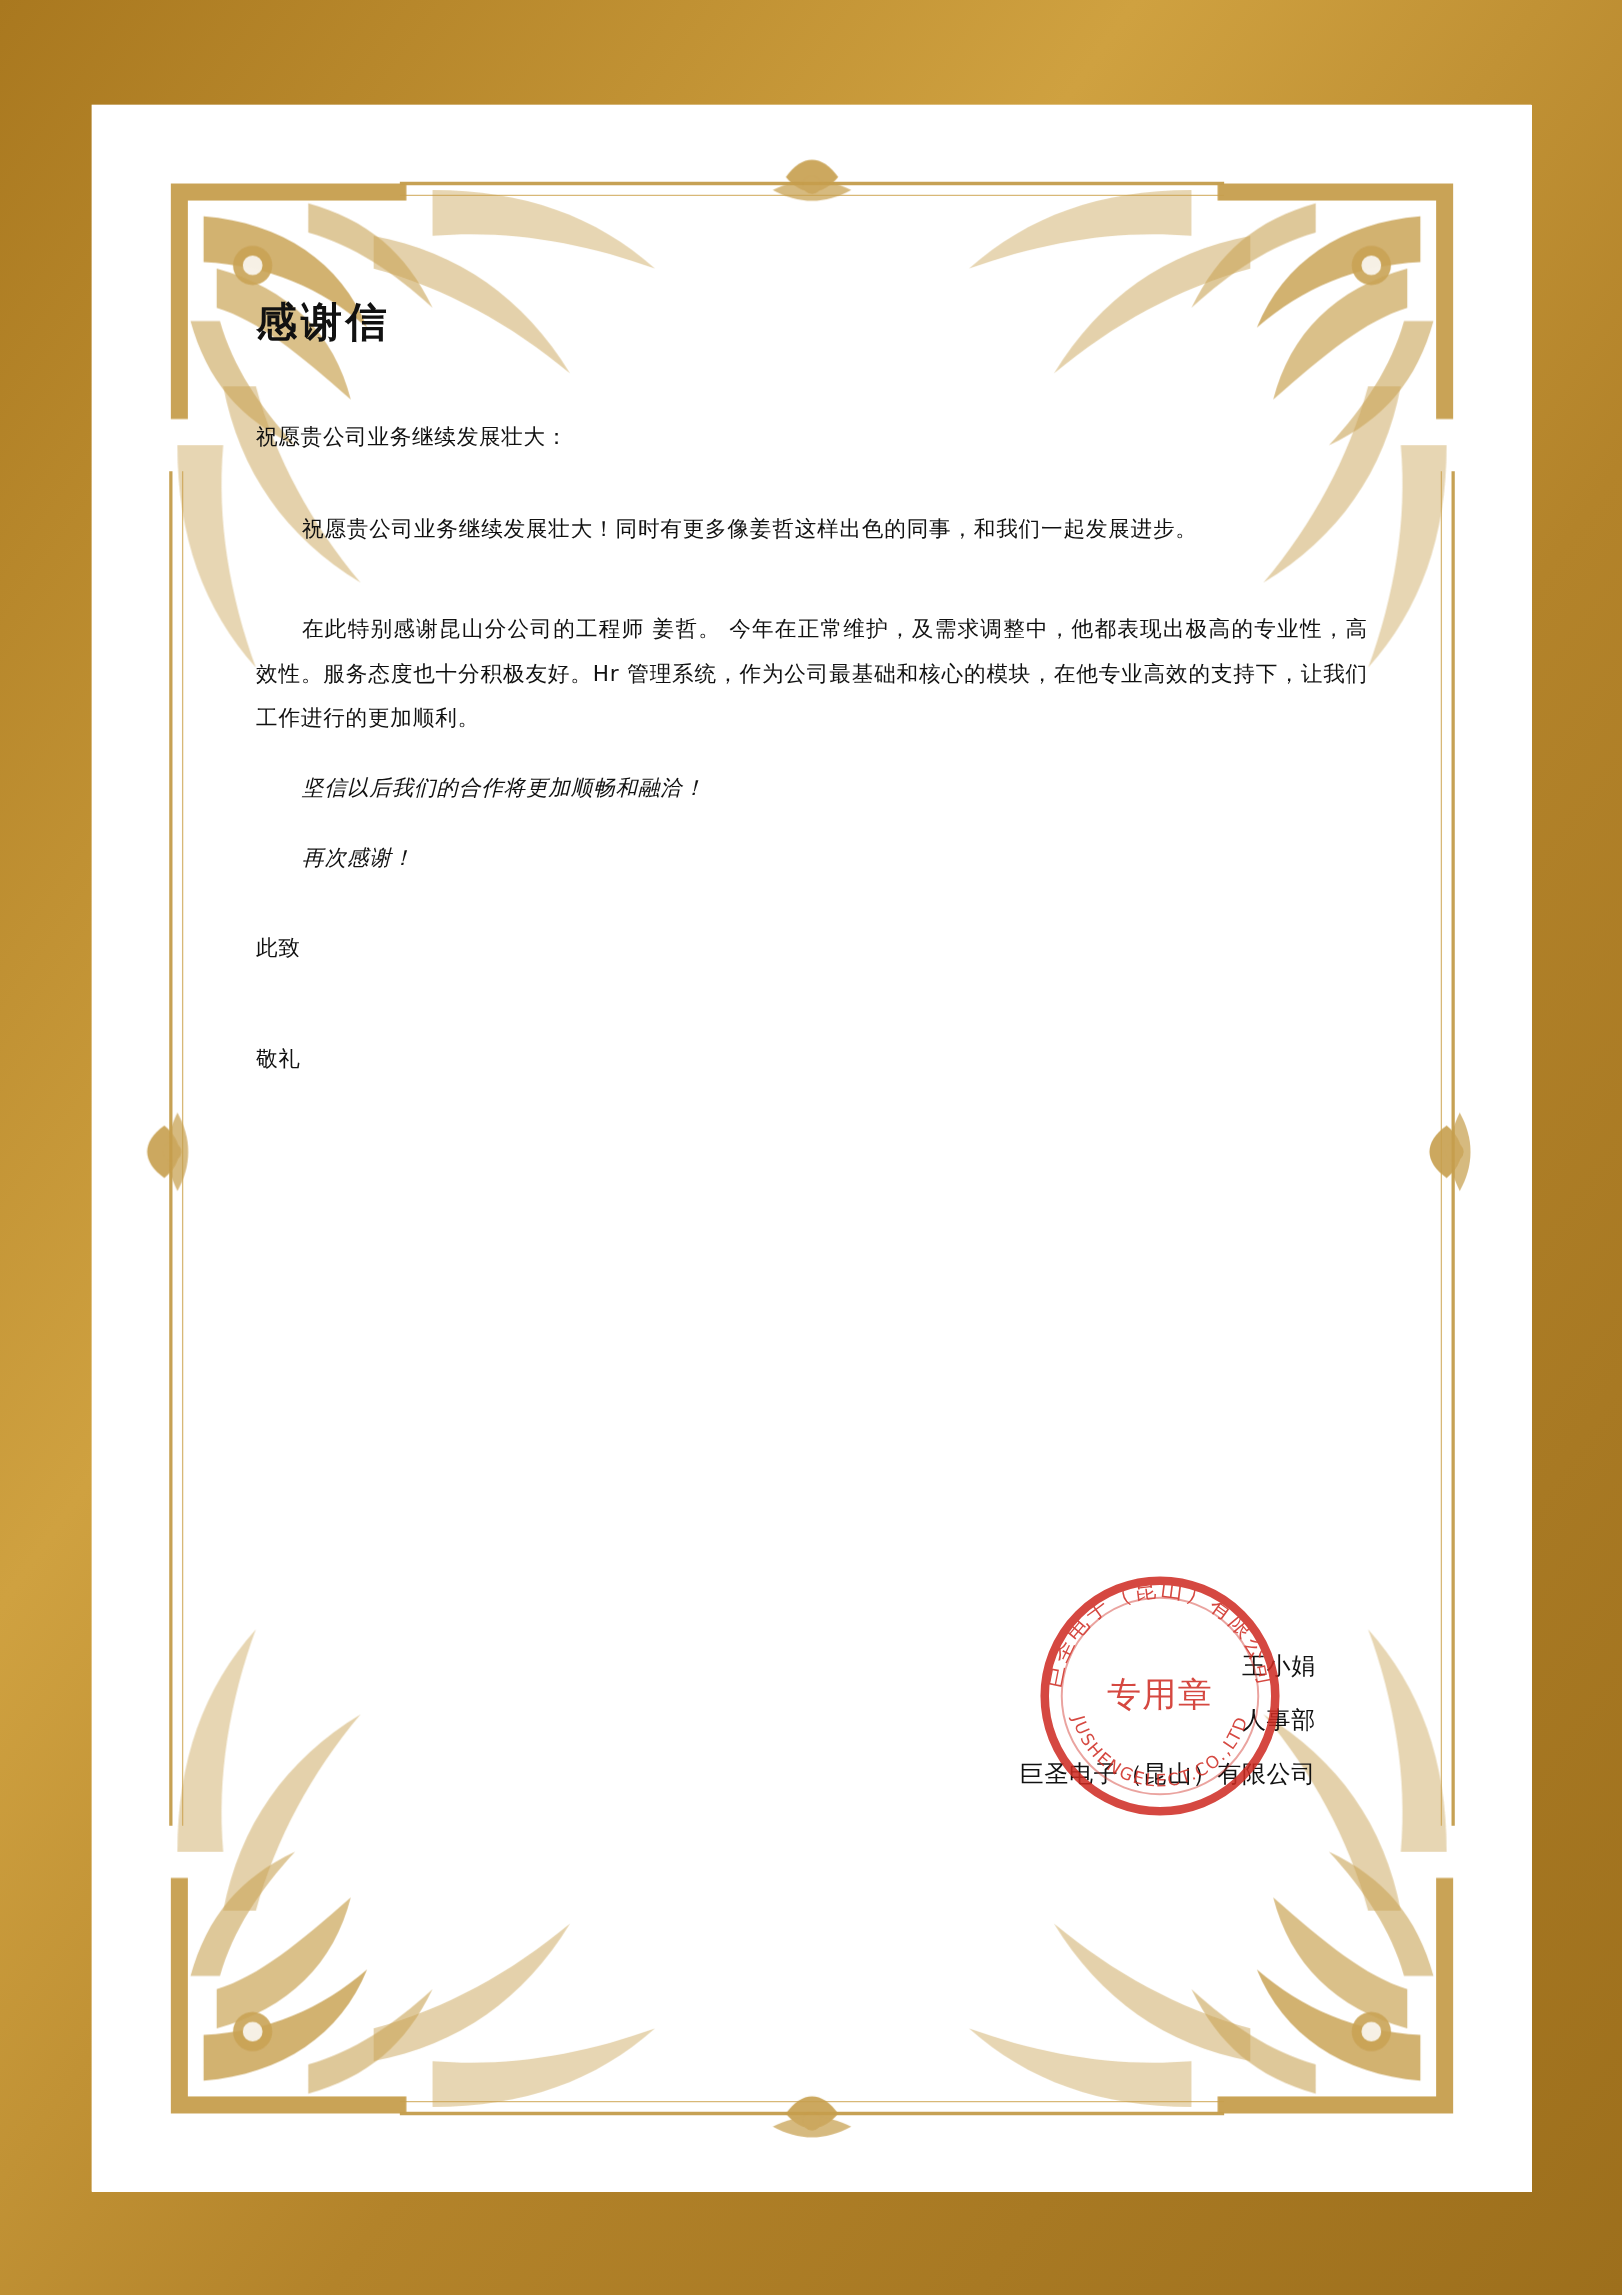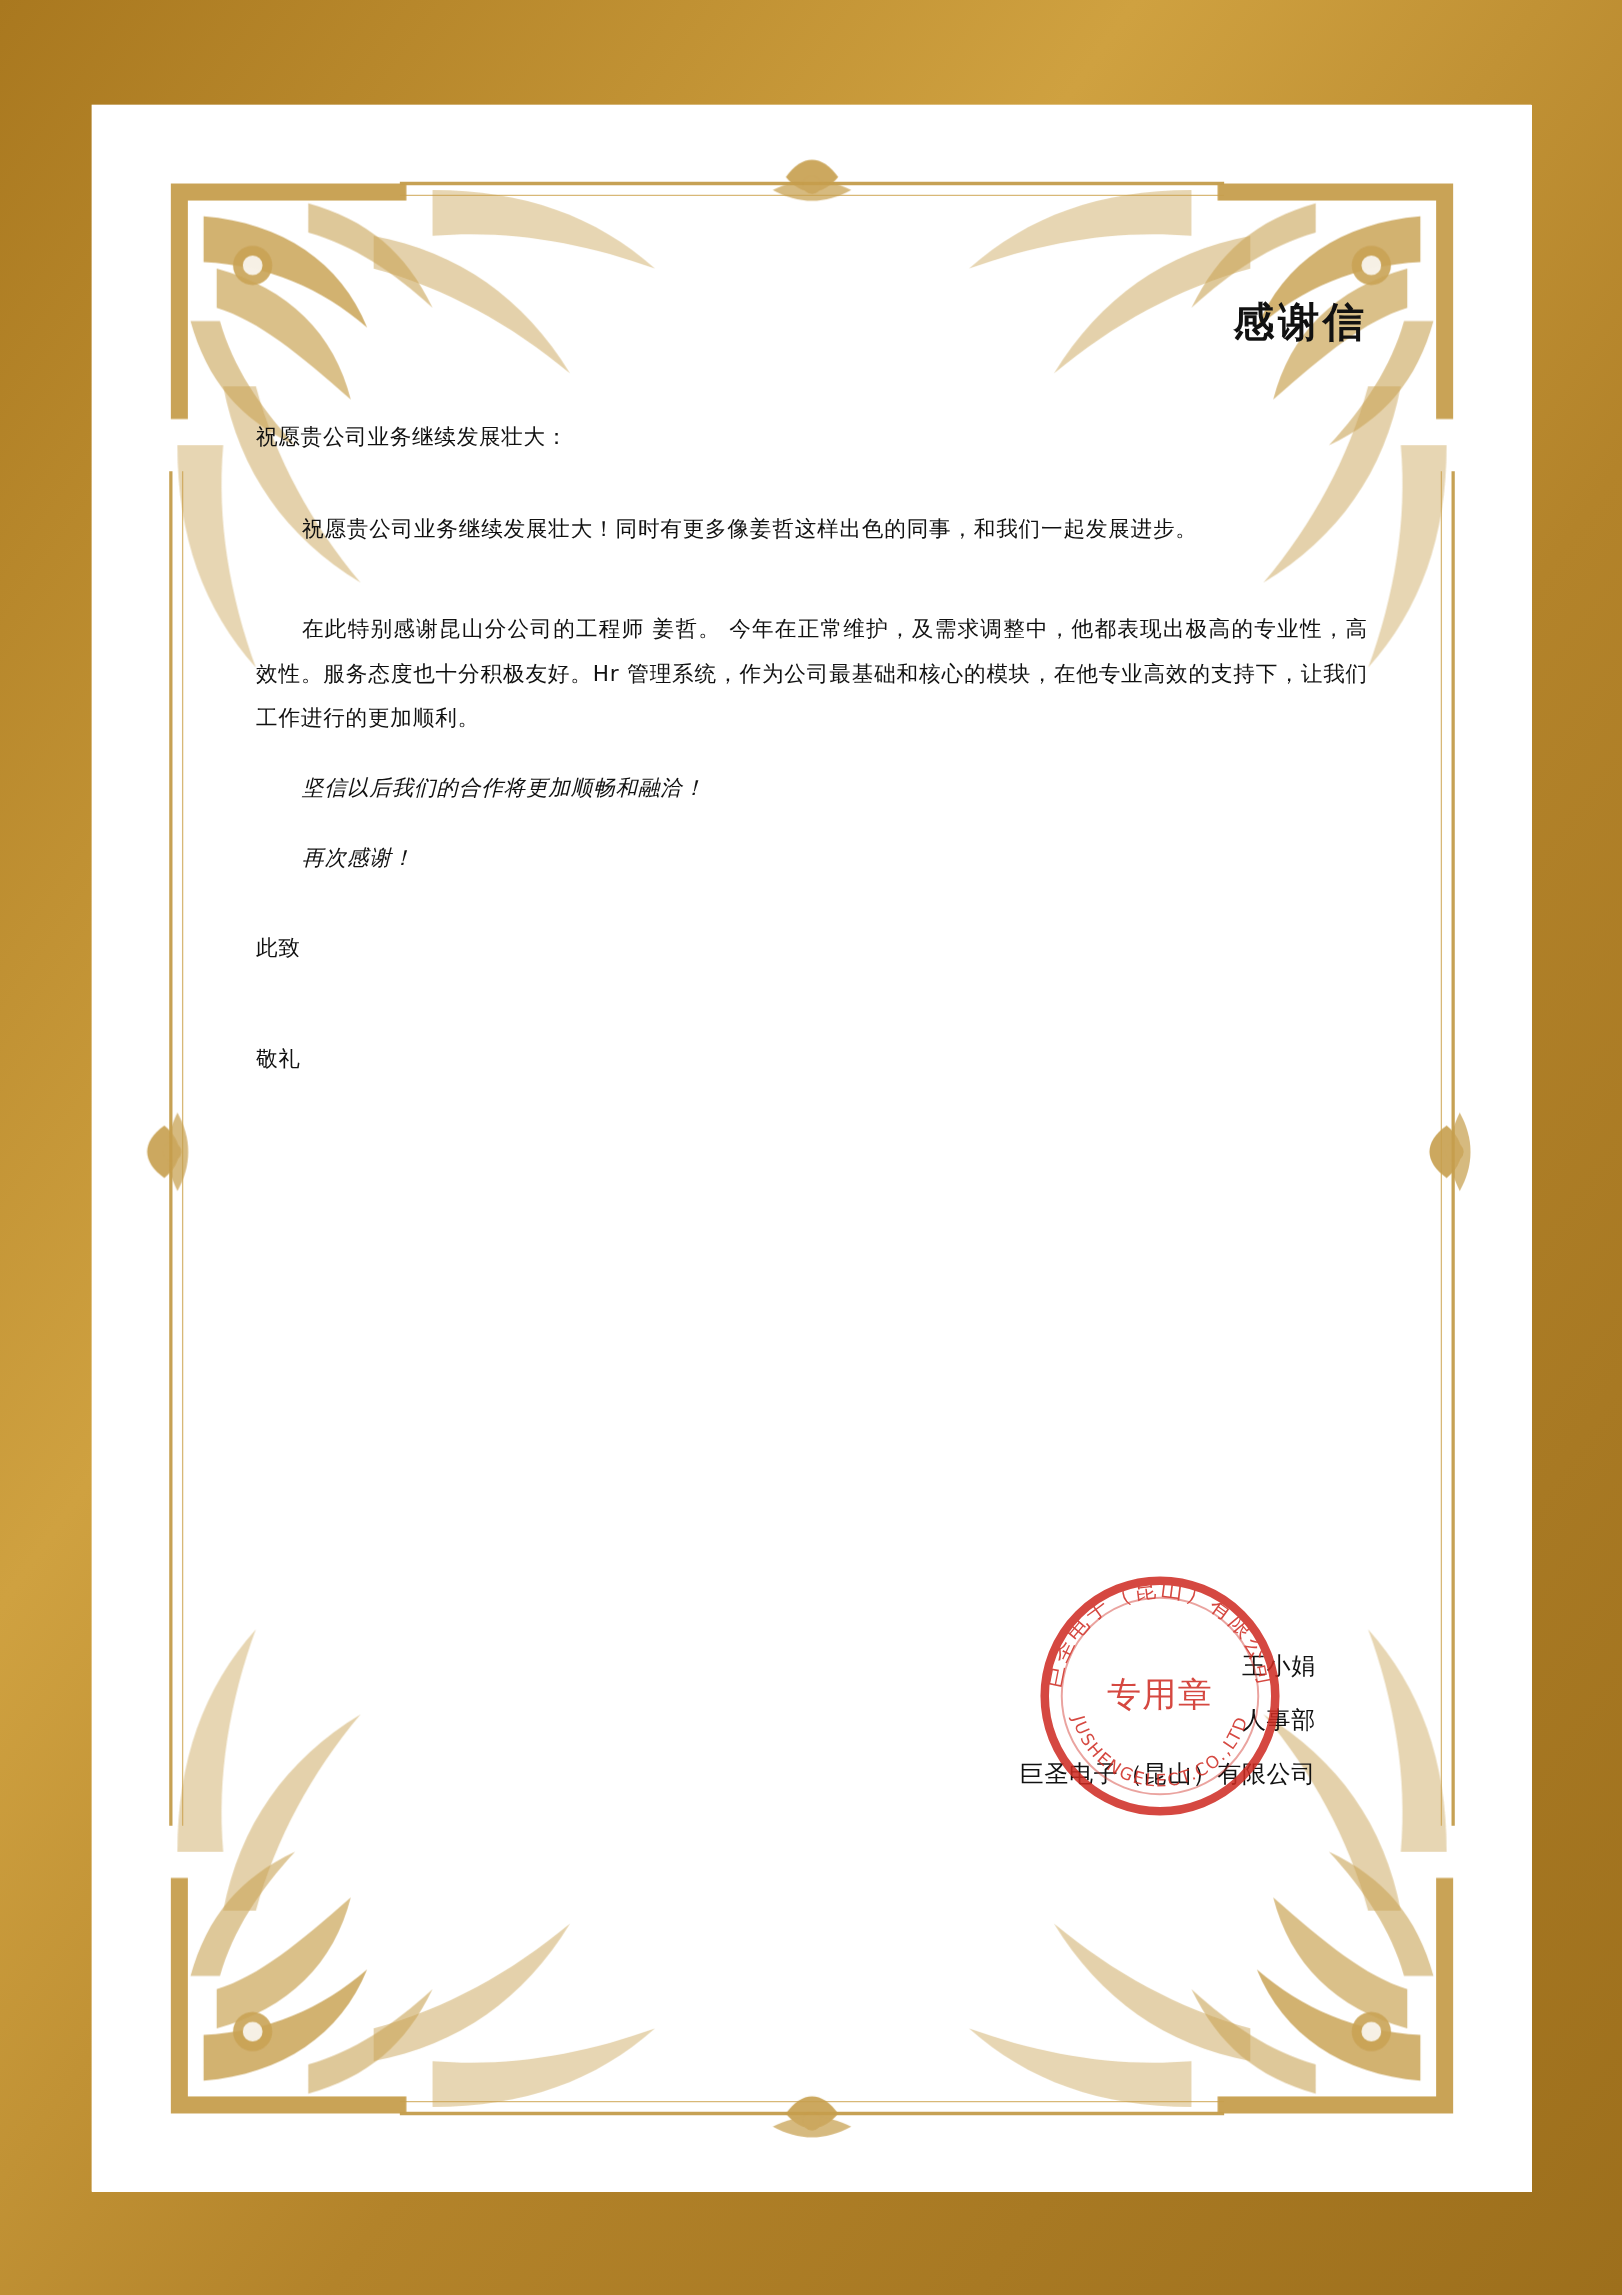--- a/index.html
+++ b/index.html
@@ -44,21 +44,21 @@
 
   .content {
     position: absolute;
     left: 164px;
     top: 151px;
     width: 1112px;
     height: 1767px;
   }
 
   .title {
-    text-align: right;
+    text-align: left;
     font-size: 41px;
     font-weight: bold;
     letter-spacing: 3.9px;
     color: #111111;
     margin: 39px 0 0 0;
   }
 
   .salutation {
     margin-top: 72px;
     font-size: 21.6px;

